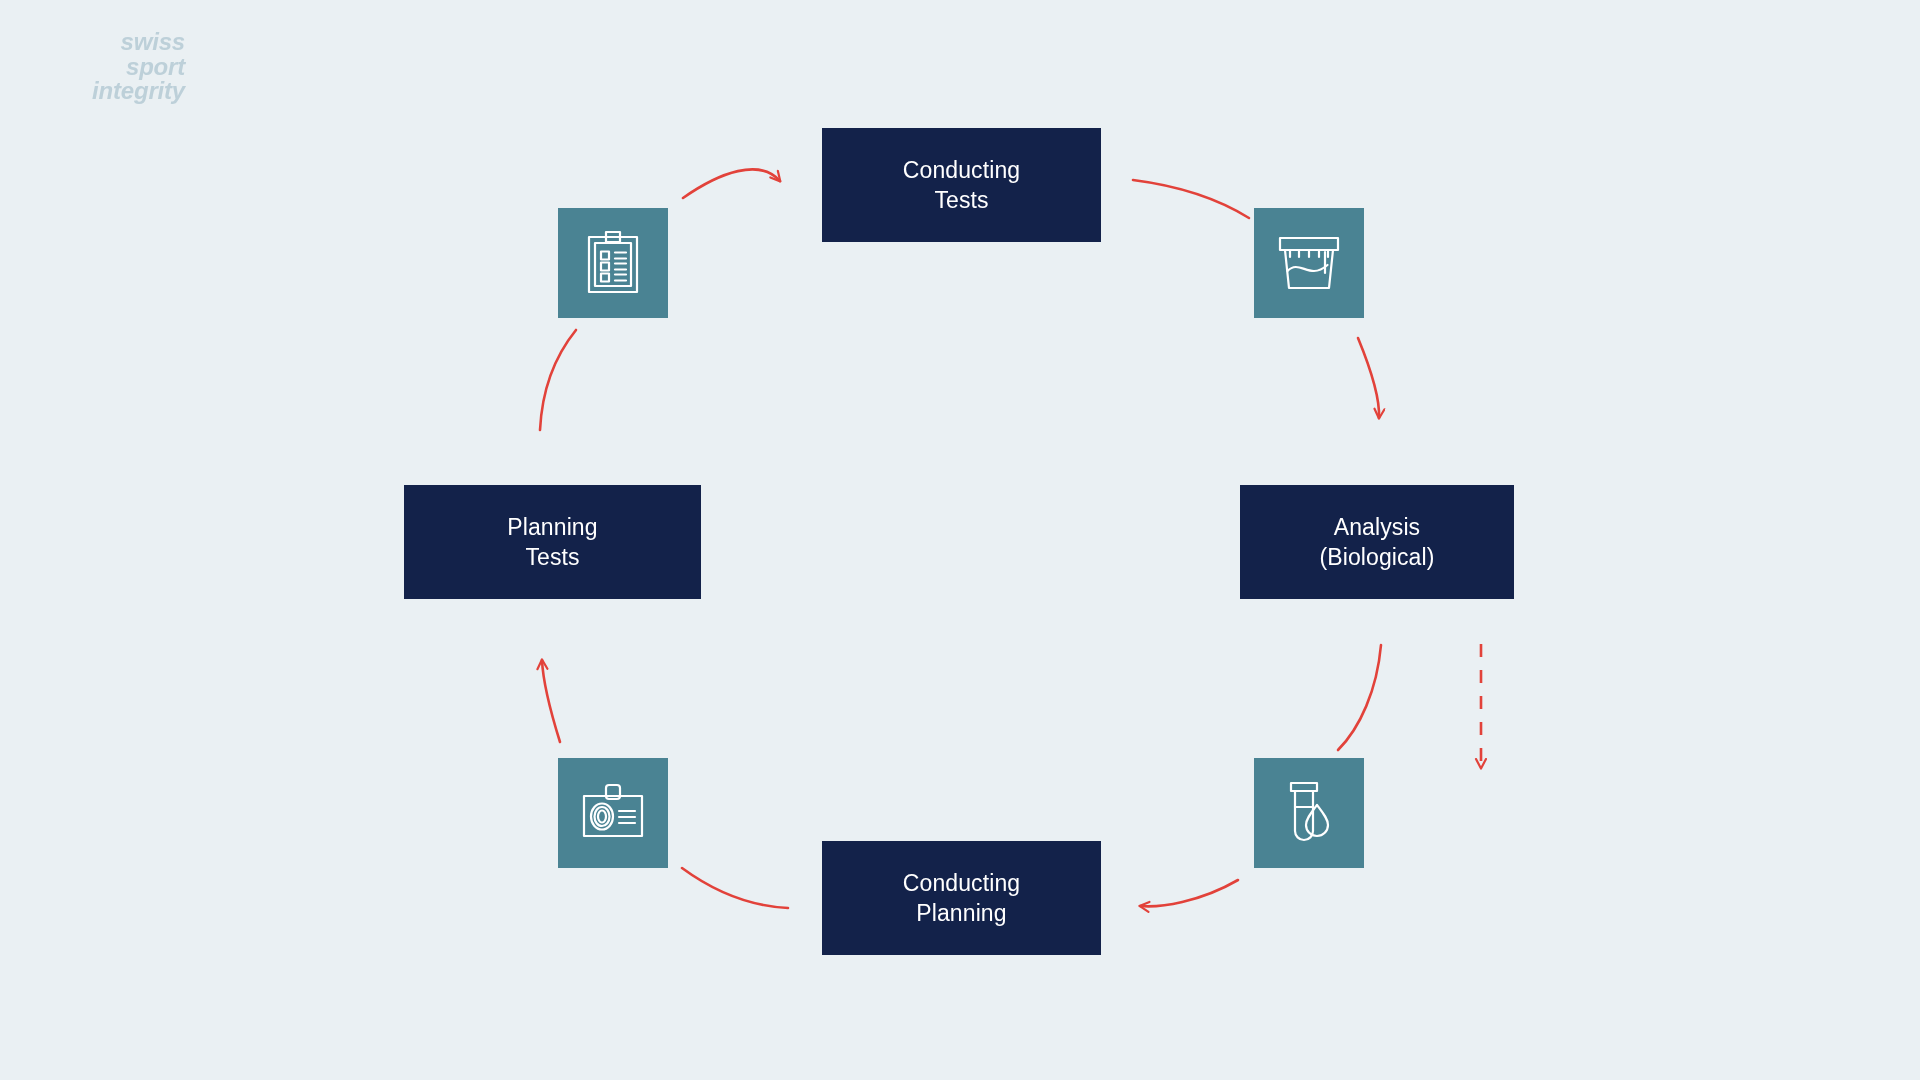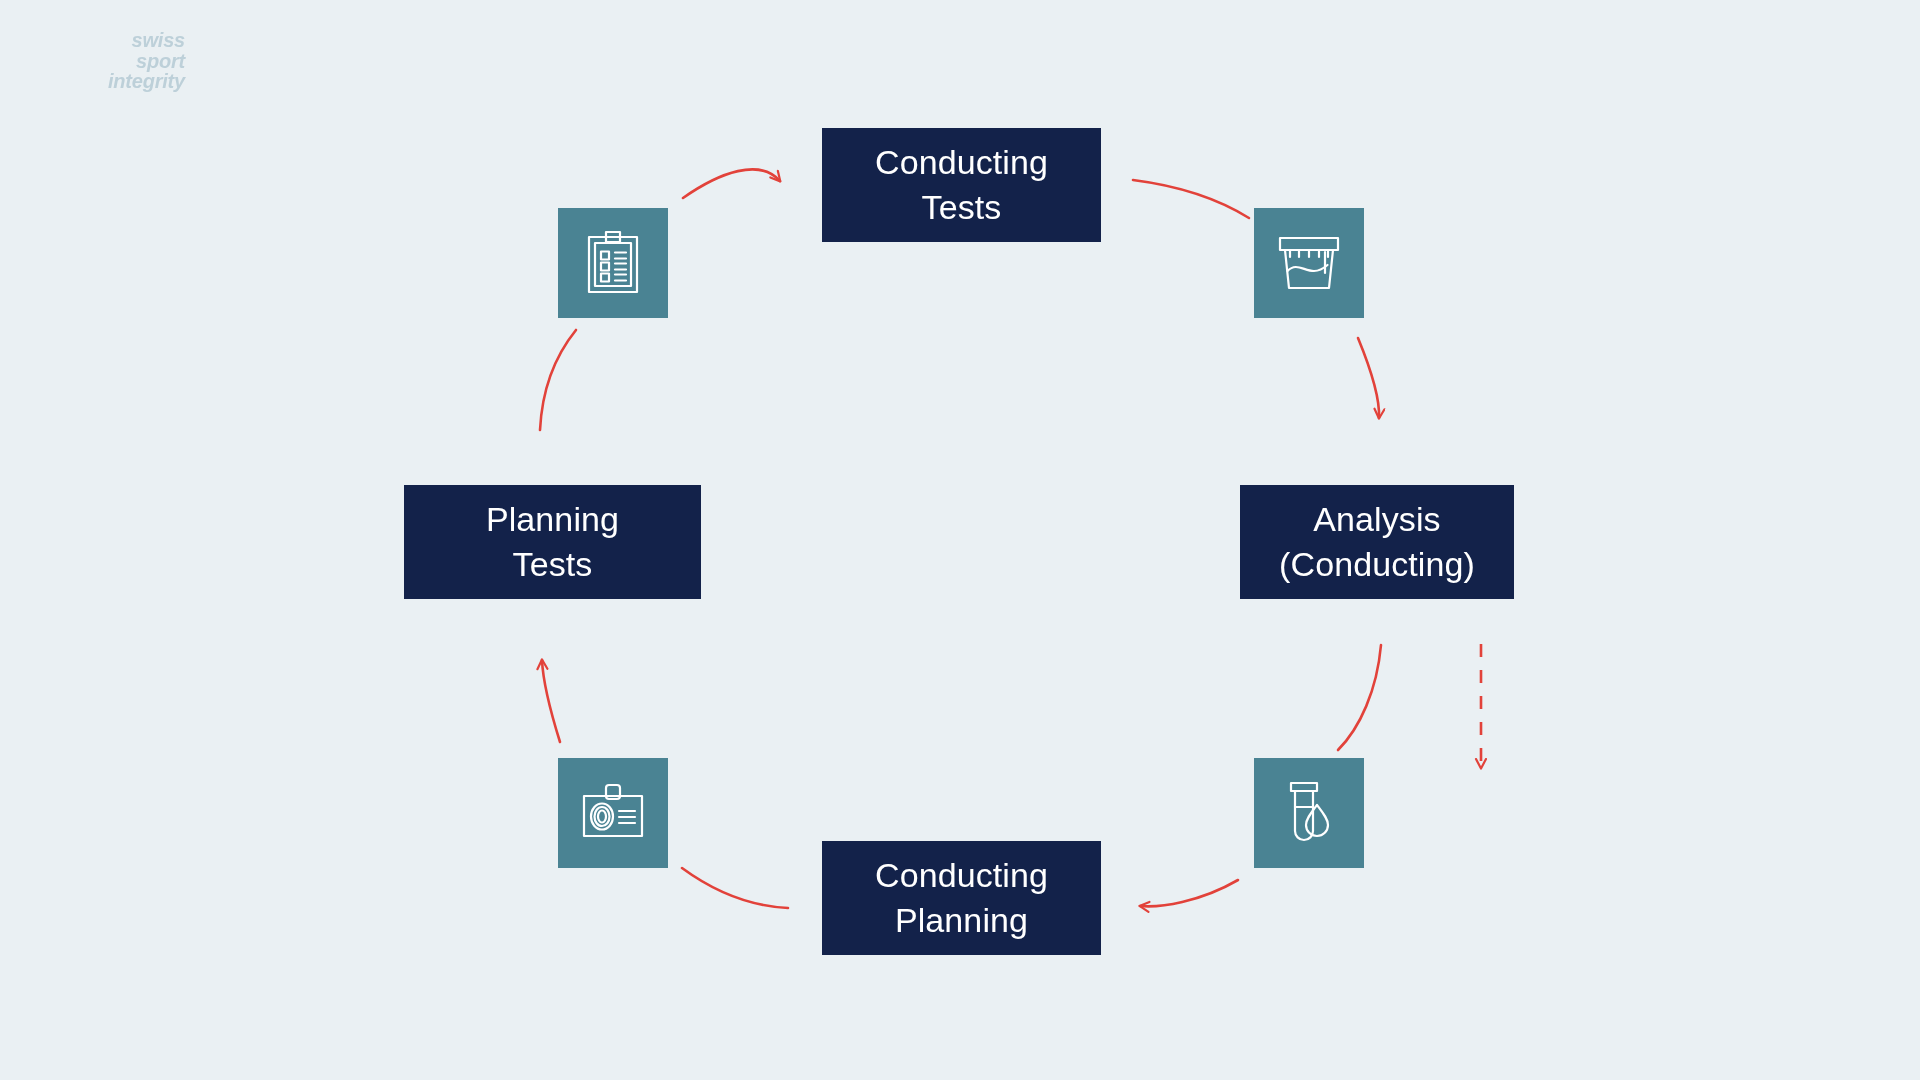--- a/index.html
+++ b/index.html
@@ -18,21 +18,21 @@
   
   #logo {
     position: absolute;
     left: 60px;
     top: 30px;
     width: 125px;
     text-align: right;
     color: #bdd0d9;
     font-style: italic;
     font-weight: bold;
-    font-size: 20px;
+    font-size: 24px;
     line-height: 1.03;
     letter-spacing: -0.2px;
     user-select: none;
   }
   #logo div { display: block; }
 
   
   #arrows {
     position: absolute;
     left: 0; top: 0;
@@ -42,21 +42,21 @@
 
   
   .node-box {
     position: absolute;
     background: #13224a;
     color: #ffffff;
     display: flex;
     align-items: center;
     justify-content: center;
     text-align: center;
-    font-size: 34px;
+    font-size: 23px;
     line-height: 1.32;
     letter-spacing: 0.1px;
     box-sizing: border-box;
   }
   .node-box .label-line { display: block; white-space: nowrap; }
 
   
   .icon-tile {
     position: absolute;
     width: 110px;
@@ -170,21 +170,21 @@
   <div class="node-box" style="left:822px; top:128px; width:279px; height:114px;">
     <div>
       <span class="label-line">Conducting</span>
       <span class="label-line">Tests</span>
     </div>
   </div>
 
   <div class="node-box" style="left:1240px; top:485px; width:274px; height:114px;">
     <div>
       <span class="label-line">Analysis</span>
-      <span class="label-line">(Conducting)</span>
+      <span class="label-line">(Biological)</span>
     </div>
   </div>
 
   <div class="node-box" style="left:822px; top:841px; width:279px; height:114px;">
     <div>
       <span class="label-line">Conducting</span>
       <span class="label-line">Planning</span>
     </div>
   </div>
 

